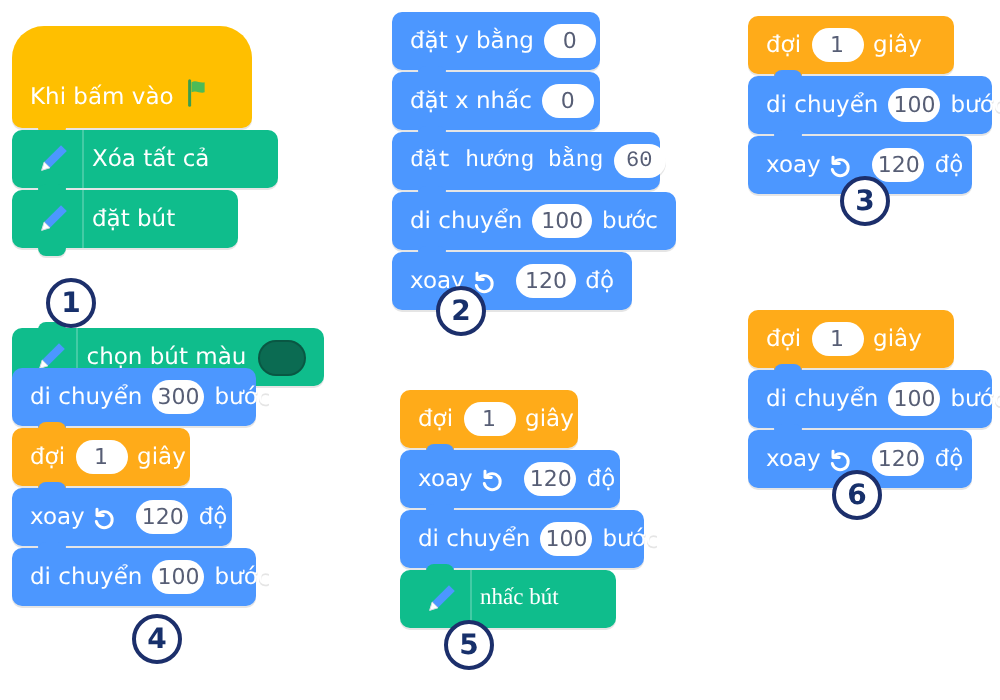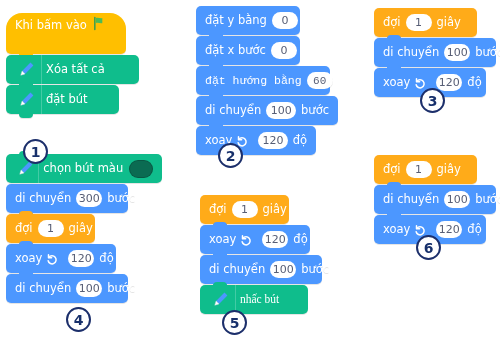--- a/index.html
+++ b/index.html
@@ -41,23 +41,23 @@
 
   
   .motion{background:#4c97ff;}
   .control{background:#ffab19;}
   .pen{background:#0fbd8c;}
   .events{background:#ffbf00;}
 
   
   .hat{
     border-radius:16px 16px 5px 5px;
-    height:41px;
+    height:51px;
     align-items:flex-end;
-    padding-bottom:23px;
+    padding-bottom:10px;
   }
   .hat::before{display:none;}
 
   
   .oval{
     background:#ffffff;
     color:#575e75;
     border-radius:999px;
     min-width:26px;
     height:17px;
@@ -160,21 +160,21 @@
     </div>
   </div>
   <div class="badge" id="b1">1</div>
 
   <div class="grp" id="g2">
     <div class="blk motion notop" style="width:104px;">
       <span class="lbl">đặt y bằng</span>
       <span class="oval">0</span>
     </div>
     <div class="blk motion" style="width:104px;">
-      <span class="lbl">đặt x bước</span>
+      <span class="lbl">đặt x nhấc</span>
       <span class="oval">0</span>
     </div>
     <div class="blk motion" style="width:134px;font-family:Liberation Mono, monospace;">
       <span class="lbl">đặt hướng bằng</span>
       <span class="oval">60</span>
     </div>
     <div class="blk motion" style="width:142px;">
       <span class="lbl">di chuyển</span>
       <span class="oval">100</span>
       <span class="lbl">bước</span>

